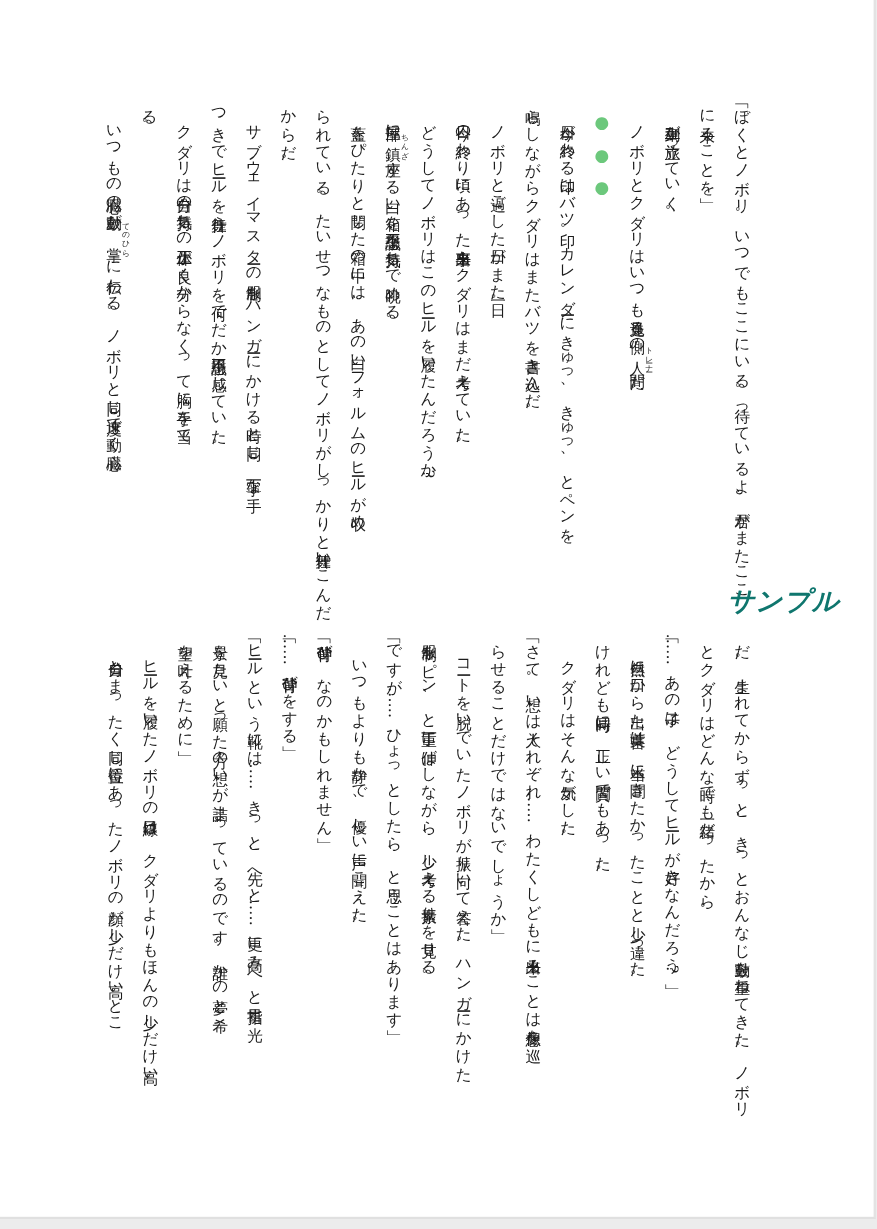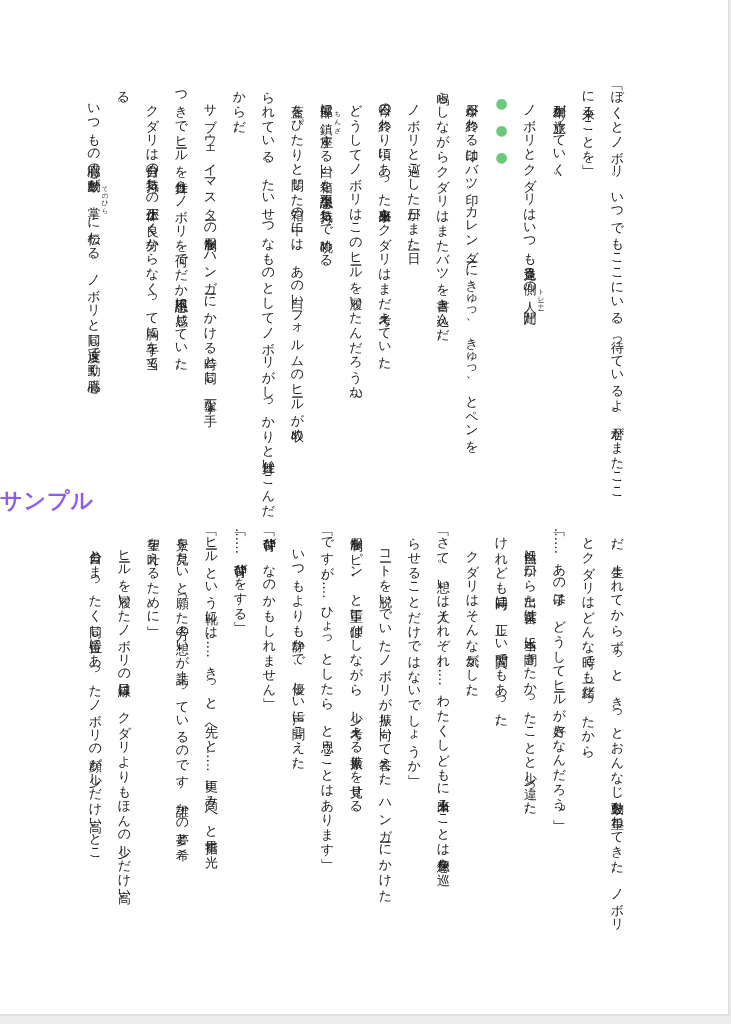--- a/index.html
+++ b/index.html
@@ -49,26 +49,27 @@
   rt {
     font-size: 6.5px;
     letter-spacing: 0;
     font-family: inherit;
   }
   #sample-title {
     position: absolute;
     top: 486px;
     left: 0;
     width: 700px;
-    text-align: left;
+    text-align: right;
     font-family: "DejaVu Sans", "Liberation Sans", sans-serif;
     font-weight: bold;
     font-size: 22px;
     letter-spacing: 1px;
-    color: #8b5cf6;
+    color: #0f766e;
+    font-style: italic;
   }
 </style>
 </head>
 <body>
 
 <div id="page">
 
   <div id="top-block" class="text-block">
       <p class="tline">「ぼくとノボリ。いつでもここにいる。待っているよ、君がまたここ</p>
       <p class="tline">に来ることを」</p>

